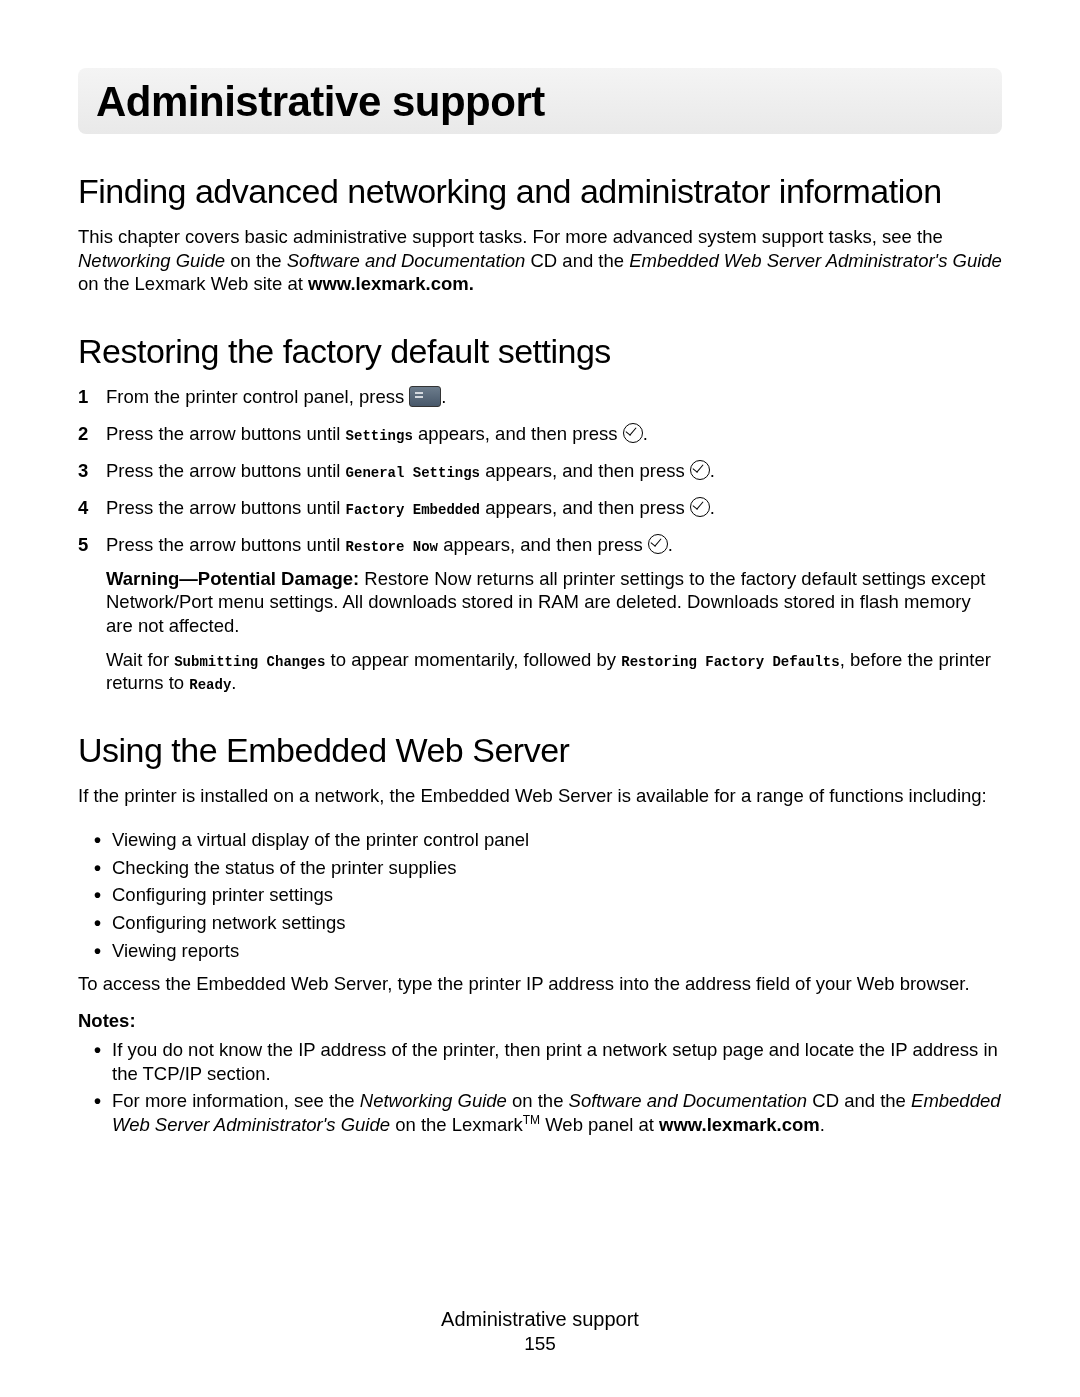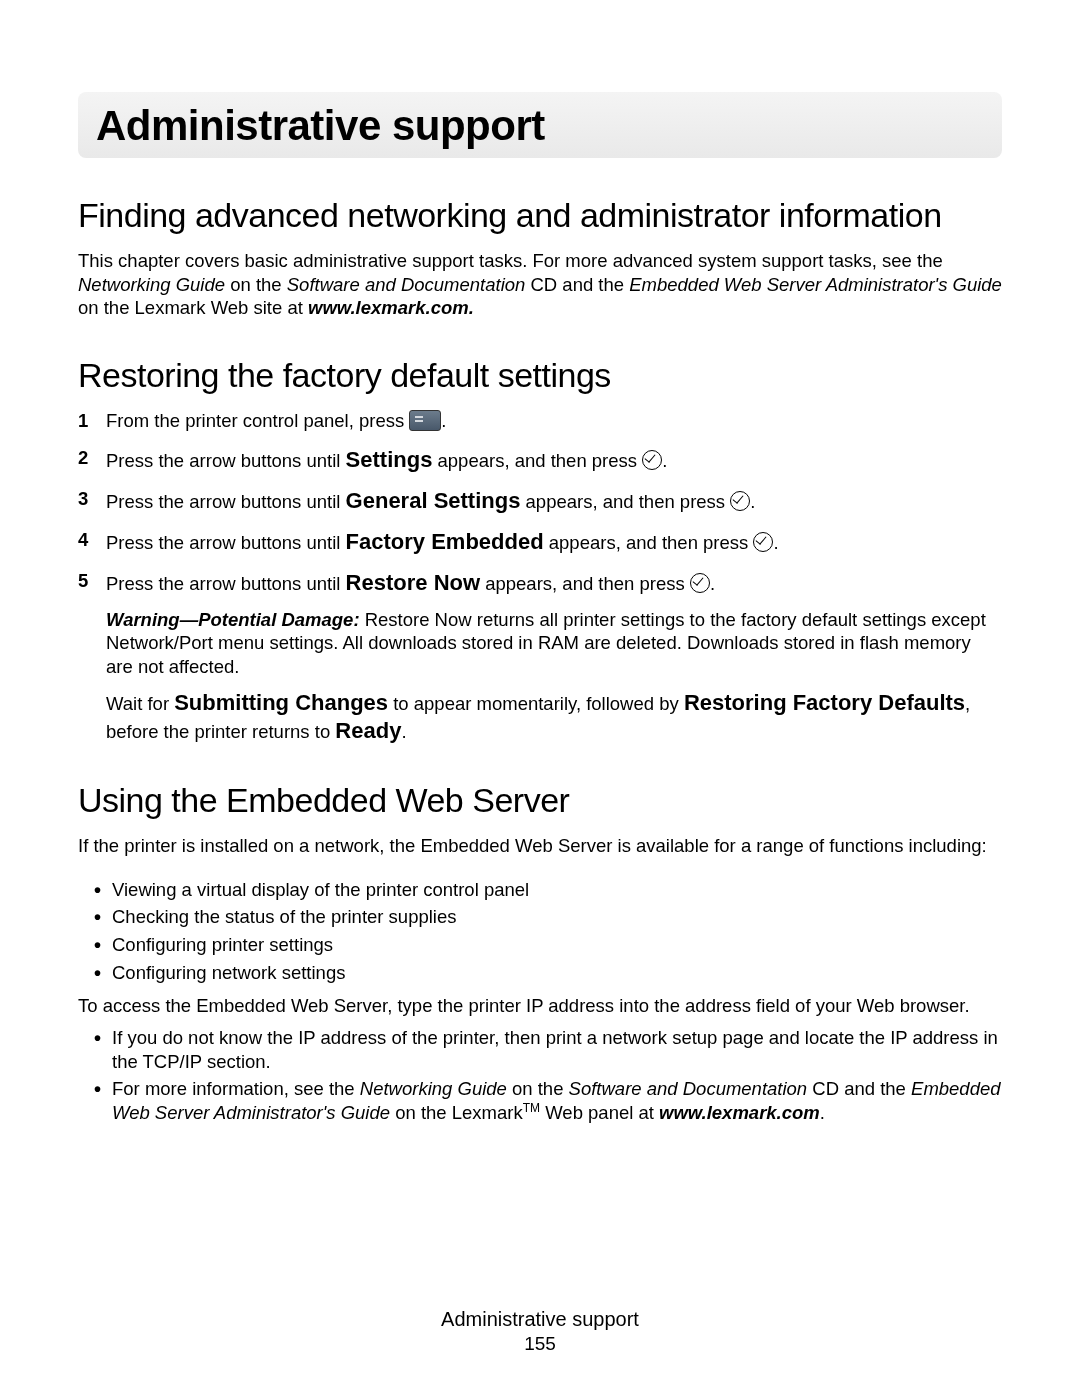--- a/index.html
+++ b/index.html
@@ -7,21 +7,21 @@
     padding: 0;
     background: #fff;
     font-family: "Myriad Pro", "Segoe UI", Arial, sans-serif;
     color: #000;
     width: 1080px;
   }
   .page {
     width: 1080px;
     height: 1397px;
     box-sizing: border-box;
-    padding: 92px 78px 40px 78px;
+    padding: 68px 78px 40px 78px;
     position: relative;
   }
   .chapter-bar {
     border-radius: 8px;
     background: linear-gradient(to bottom, #f4f4f4 0%, #e9e9e9 100%);
     padding: 10px 18px 8px 18px;
     margin-bottom: 38px;
   }
   .chapter-bar h1 {
     margin: 0;
@@ -59,23 +59,23 @@
   }
   ol.steps > li::before {
     content: counter(step);
     position: absolute;
     left: 0;
     top: 0;
     font-weight: 700;
     font-size: 18.5px;
   }
   .mono {
-    font-family: Liberation Sans, sans-serif;
-    font-weight: 700;
-    font-size: 22px;
+    font-family: Liberation Mono, monospace;
+    font-weight: 700;
+    font-size: 14px;
   }
   .inline-icon {
     display: inline-block;
     vertical-align: -3px;
   }
   .menu-btn {
     display: inline-block;
     width: 30px; height: 19px;
     border: 1.5px solid #333;
     border-radius: 3px;
@@ -120,21 +120,21 @@
     content: "•";
     position: absolute;
     left: -18px;
     top: 0;
     font-size: 20px;
     font-weight: 700;
   }
   .step-sub { margin: 10px 0 0 0; }
   .step-sub p { margin-bottom: 10px; }
   .italic { font-style: italic; }
-  .bold { font-weight: 700; font-style: italic; }
+  .bold { font-weight: 700; }
   .notes-label { font-weight: 700; font-size: 18.5px; margin: 14px 0 6px 0; }
   sup { font-size: 0.65em; text-align: center; }
   .footer {
     position: absolute;
     bottom: 42px;
     left: 0; right: 0;
     text-align: center;
     font-size: 20px;
   }
   .footer .pnum { font-weight: 400; margin-top: 2px; font-size: 19px; }
@@ -185,22 +185,24 @@
   </div>
 
   <div class="section">
     <h2>Using the Embedded Web Server</h2>
     <p class="tight">If the printer is installed on a network, the Embedded Web Server is available for a range of functions including:</p>
     <ul class="bullets">
       <li>Viewing a virtual display of the printer control panel</li>
       <li>Checking the status of the printer supplies</li>
       <li>Configuring printer settings</li>
       <li>Configuring network settings</li>
+      <li>Viewing reports</li>
     </ul>
     <p>To access the Embedded Web Server, type the printer IP address into the address field of your Web browser.</p>
+    <div class="notes-label">Notes:</div>
     <ul class="bullets">
       <li>If you do not know the IP address of the printer, then print a network setup page and locate the IP address in the TCP/IP section.</li>
       <li>
         <span>For more information, see the </span><span class="italic">Networking Guide</span><span> on the </span><span class="italic">Software and Documentation</span><span> CD and the </span><span class="italic">Embedded Web Server Administrator's Guide</span><span> on the Lexmark</span><sup>TM</sup><span> Web panel at </span><span class="bold">www.lexmark.com</span><span>.</span>
       </li>
     </ul>
   </div>
 
   <div class="footer">
     <div>Administrative support</div>

